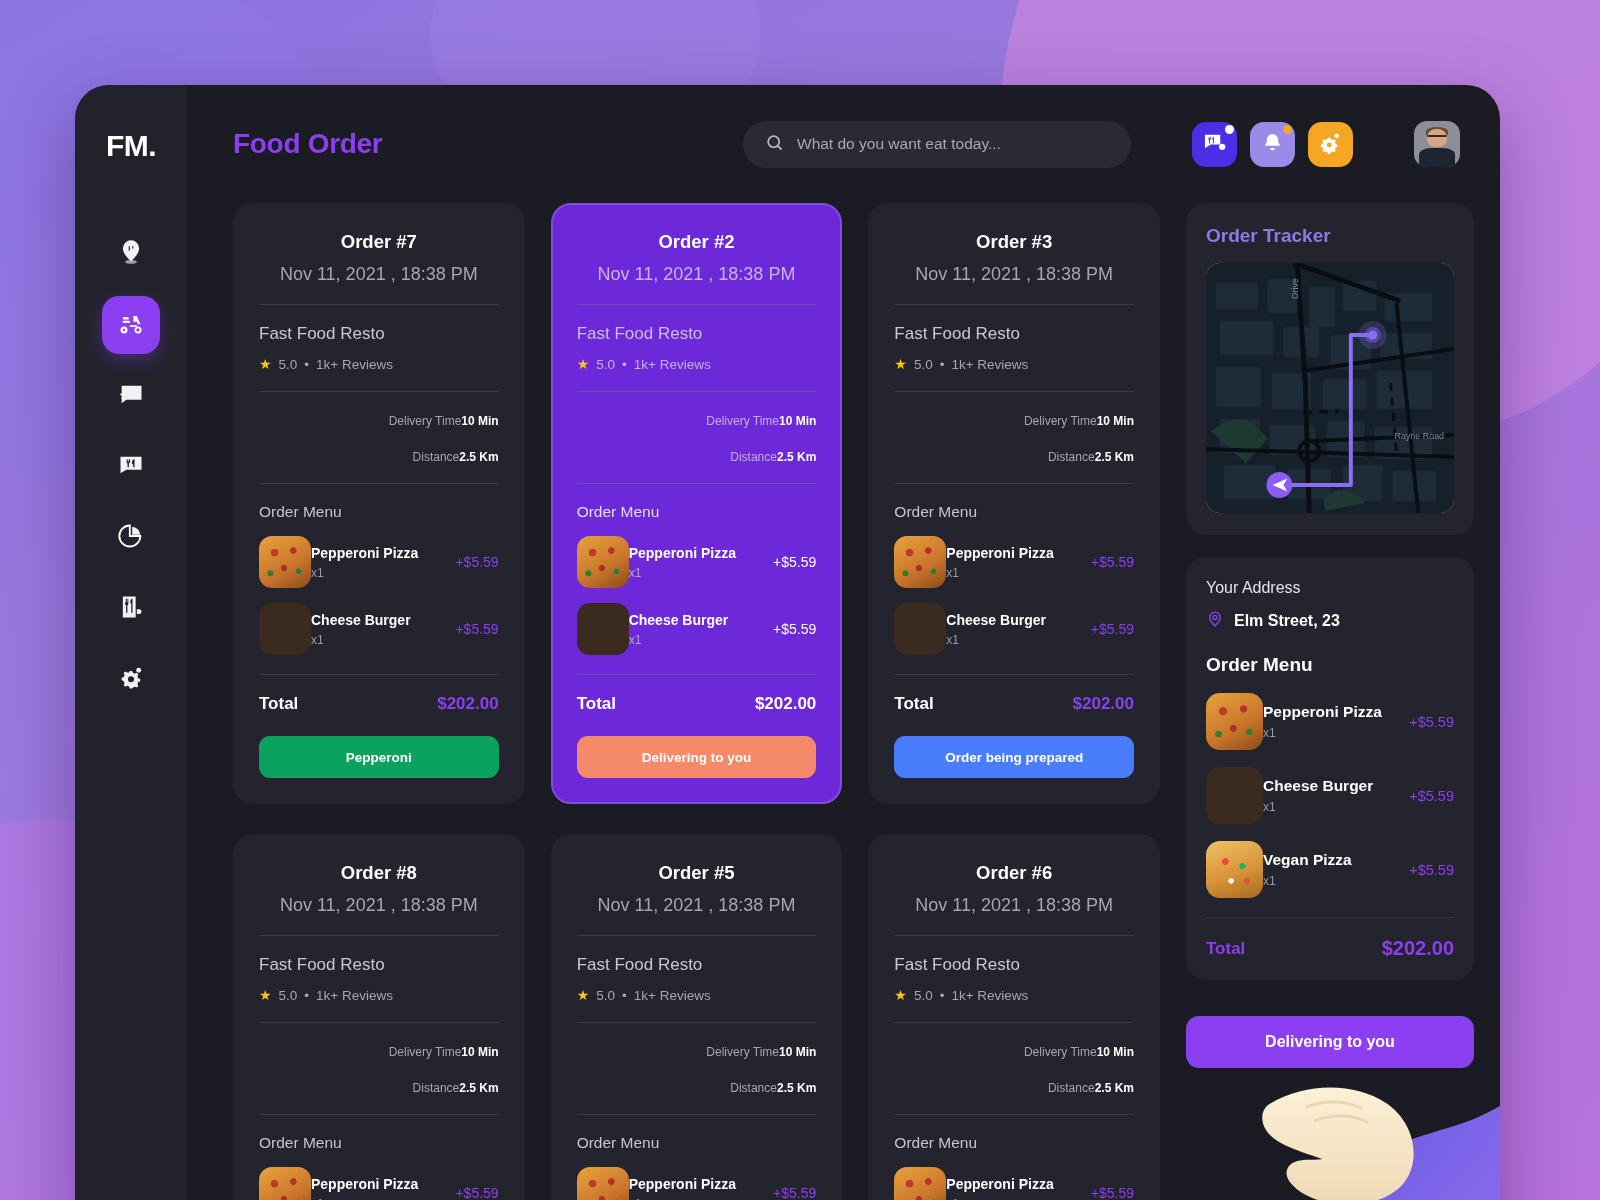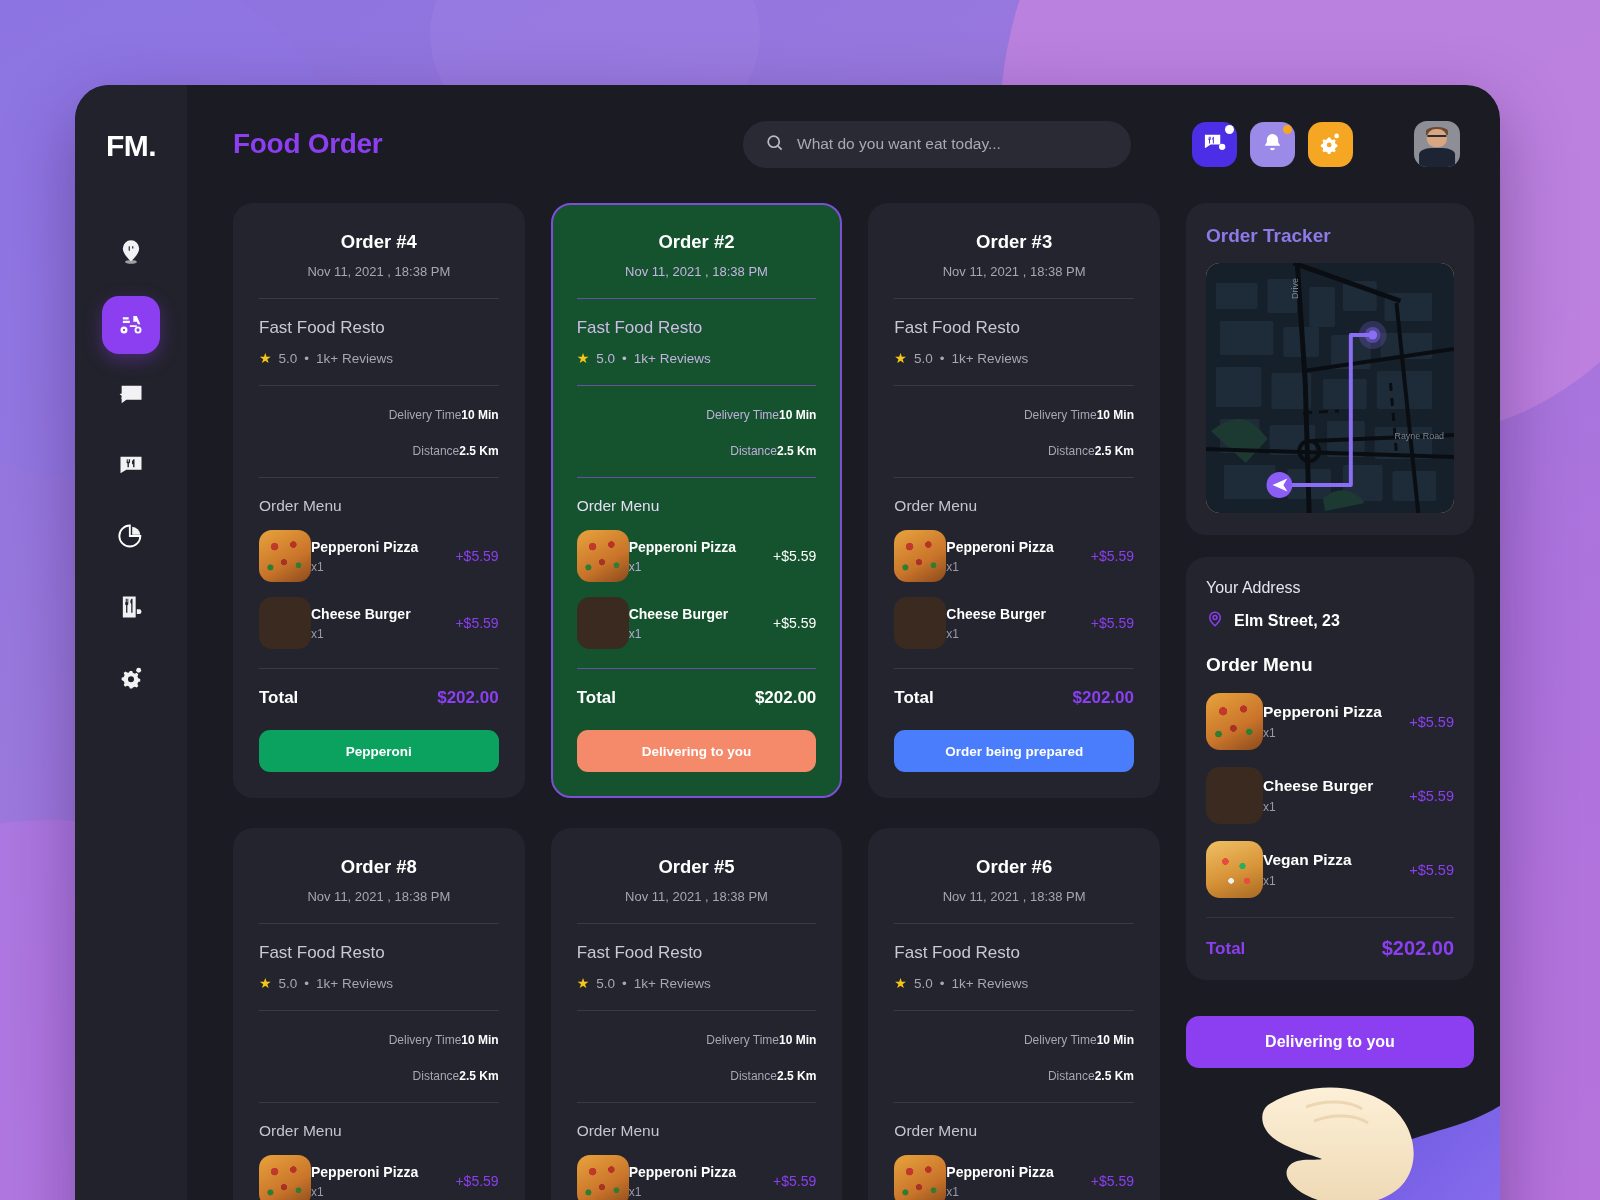--- a/index.html
+++ b/index.html
@@ -93,23 +93,23 @@
 
   .content{ flex:1; display:flex; gap:26px; padding:0 26px 0 46px; min-height:0; }
   .orders{ flex:1; min-width:0; }
   .grid{ display:grid; grid-template-columns:repeat(3,1fr); gap:30px 26px; }
 
   
   .card{
     background:#24242e; border-radius:20px; padding:26px 24px 24px;
     border:2px solid transparent;
   }
-  .card.hl{ background:#14532d; border-color:#7d4fd6; }
+  .card.hl{ background:#6d28d9; border-color:#7d4fd6; }
   .card-title{ color:#fff; font-size:18.5px; font-weight:700; text-align:center; }
-  .card-date{ color:#a6a6b4; font-size:13px; text-align:center; margin-top:11px; }
+  .card-date{ color:#a6a6b4; font-size:18px; text-align:center; margin-top:11px; }
   .card.hl .card-date{ color:#c6b4e4; }
   .sep{ height:1px; background:#3a3a47; margin:19px 0 0; }
   .card.hl .sep{ background:#6b4fa6; }
   .resto{ color:#c9c9d4; font-size:17px; margin-top:19px; }
   .card.hl .resto{ color:#cdbce8; }
   .rating{ display:flex; align-items:center; gap:7px; margin-top:12px; font-size:13.5px; color:#a6a6b4; }
   .card.hl .rating{ color:#c3b2e0; }
   .star{ color:#f5c518; font-size:14px; }
   .kv{ display:flex; justify-content:flex-end; align-items:center; margin-top:22px; font-size:12px; }
   .kv .k{ color:#a6a6b4; } .card.hl .kv .k{ color:#c0afdd; }
@@ -302,21 +302,21 @@
           <div class="glasses"></div>
           <div class="body"></div>
       </div>
     </header>
 
     <div class="content">
 
       <section class="orders">
         <div class="grid">
   <div class="card ">
-    <div class="card-title">Order #4</div>
+    <div class="card-title">Order #7</div>
     <div class="card-date">Nov 11, 2021 , 18:38 PM</div>
     <div class="sep"></div>
     <div class="resto">Fast Food Resto</div>
     <div class="rating">
       <span class="star">★</span>
       <span>5.0</span>
       <span>•</span>
       <span>1k+ Reviews</span>
     </div>
     <div class="sep"></div>

